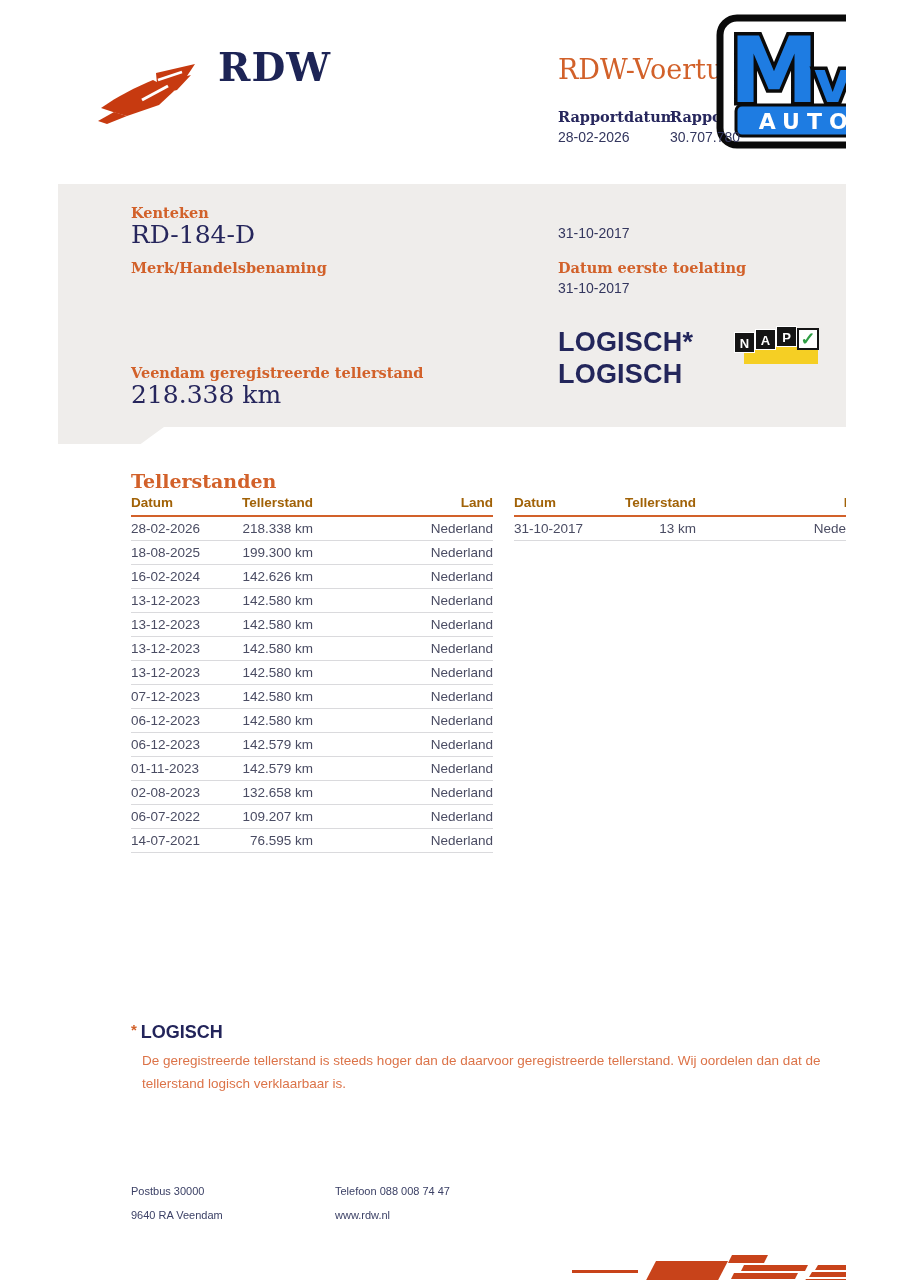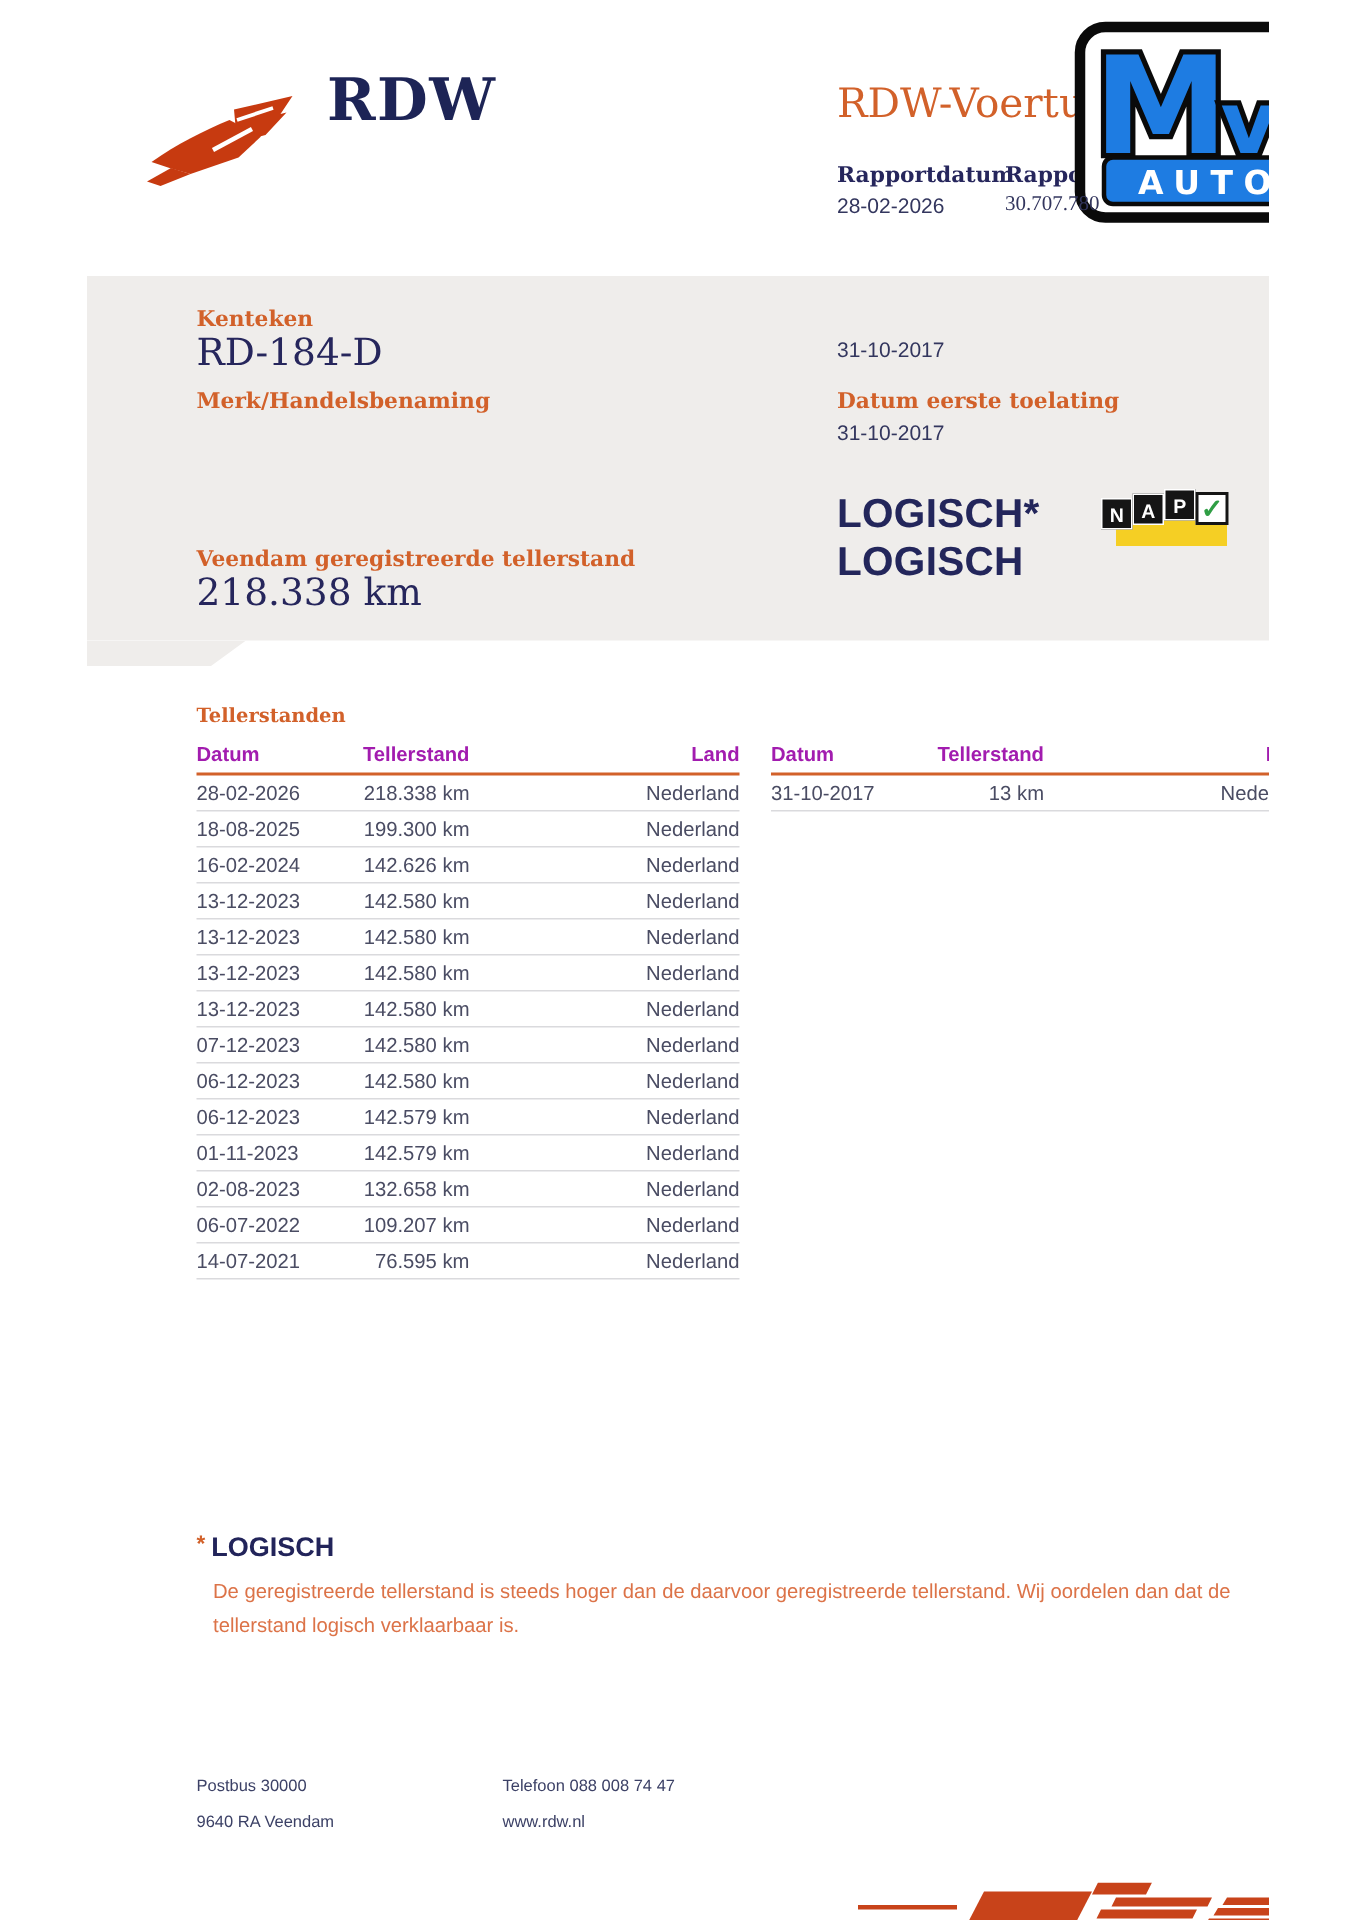--- a/index.html
+++ b/index.html
@@ -23,21 +23,21 @@
   }
   .meta-label {
     position:absolute; top:96px;
     font-family:"DejaVu Serif", serif; font-weight:bold;
     font-size:14.5px; color:#26265c; white-space:nowrap; z-index:2;
   }
   .meta-value {
     position:absolute; top:117px; font-size:14px; color:#33365e; white-space:nowrap;
   }
   .ml-date { left:500px; } .mv-date { left:500px; }
-  .ml-num  { left:612px; } .mv-num  { left:612px; z-index:7;font-family:Liberation Serif, serif; }
+  .ml-num  { left:612px; } .mv-num  { left:612px; z-index:7; }
   
   .mvh { position:absolute; left:658px; top:2px; z-index:5; }
   
   .panel-bg { position:absolute; left:0; top:172px; width:803px; height:243px; background:#efedeb; }
   .panel-tail {
     position:absolute; left:0; top:415px; width:106px; height:17px; background:#efedeb;
     clip-path:polygon(0 0, 100% 0, 78% 100%, 0 100%);
   }
   .olabel {
     position:absolute; font-family:"DejaVu Serif", serif; font-weight:bold;
@@ -68,27 +68,27 @@
   }
   .nap-n { left:0;  top:6px; } .nap-a { left:21px; top:3px; } .nap-p { left:42px; top:0; }
   .nap-check {
     position:absolute; left:63px; top:2px; width:22px; height:22px;
     background:#ffffff; border:2px solid #151515;
     color:#2f9e44; font-weight:bold; font-size:18px; text-align:center; line-height:18px;
   }
   
   .section-title {
     position:absolute; left:73px; top:458px;
-    font-family:"DejaVu Serif", serif; font-weight:bold; font-size:13px; color:#d2612a;
+    font-family:"DejaVu Serif", serif; font-weight:bold; font-size:19px; color:#d2612a;
   }
   .mtable { position:absolute; top:483px; width:362px; font-size:13.5px; color:#4a4c63; }
   .t-left  { left:73px; }
   .t-right { left:456px; }
   .mhead {
-    display:flex; font-weight:bold; color:#a21caf;
+    display:flex; font-weight:bold; color:#a16207;
     padding-bottom:4px; border-bottom:2px solid #d2612a; line-height:16px;
   }
   .mrow { display:flex; padding:4px 0 3px 0; border-bottom:1px solid #dadadd; line-height:16px; }
   .mcell { display:block; }
   .c0 { width:102px; }
   .c1 { width:80px; text-align:right; white-space:nowrap; }
   .c2 { flex:1; text-align:right; }
   
   .judgement-title { position:absolute; left:73px; top:1009px; font-size:18px; font-weight:bold; color:#22245a; }
   .judgement-title .ast { color:#d2612a; font-size:15px; vertical-align:3px; margin-right:4px; }

